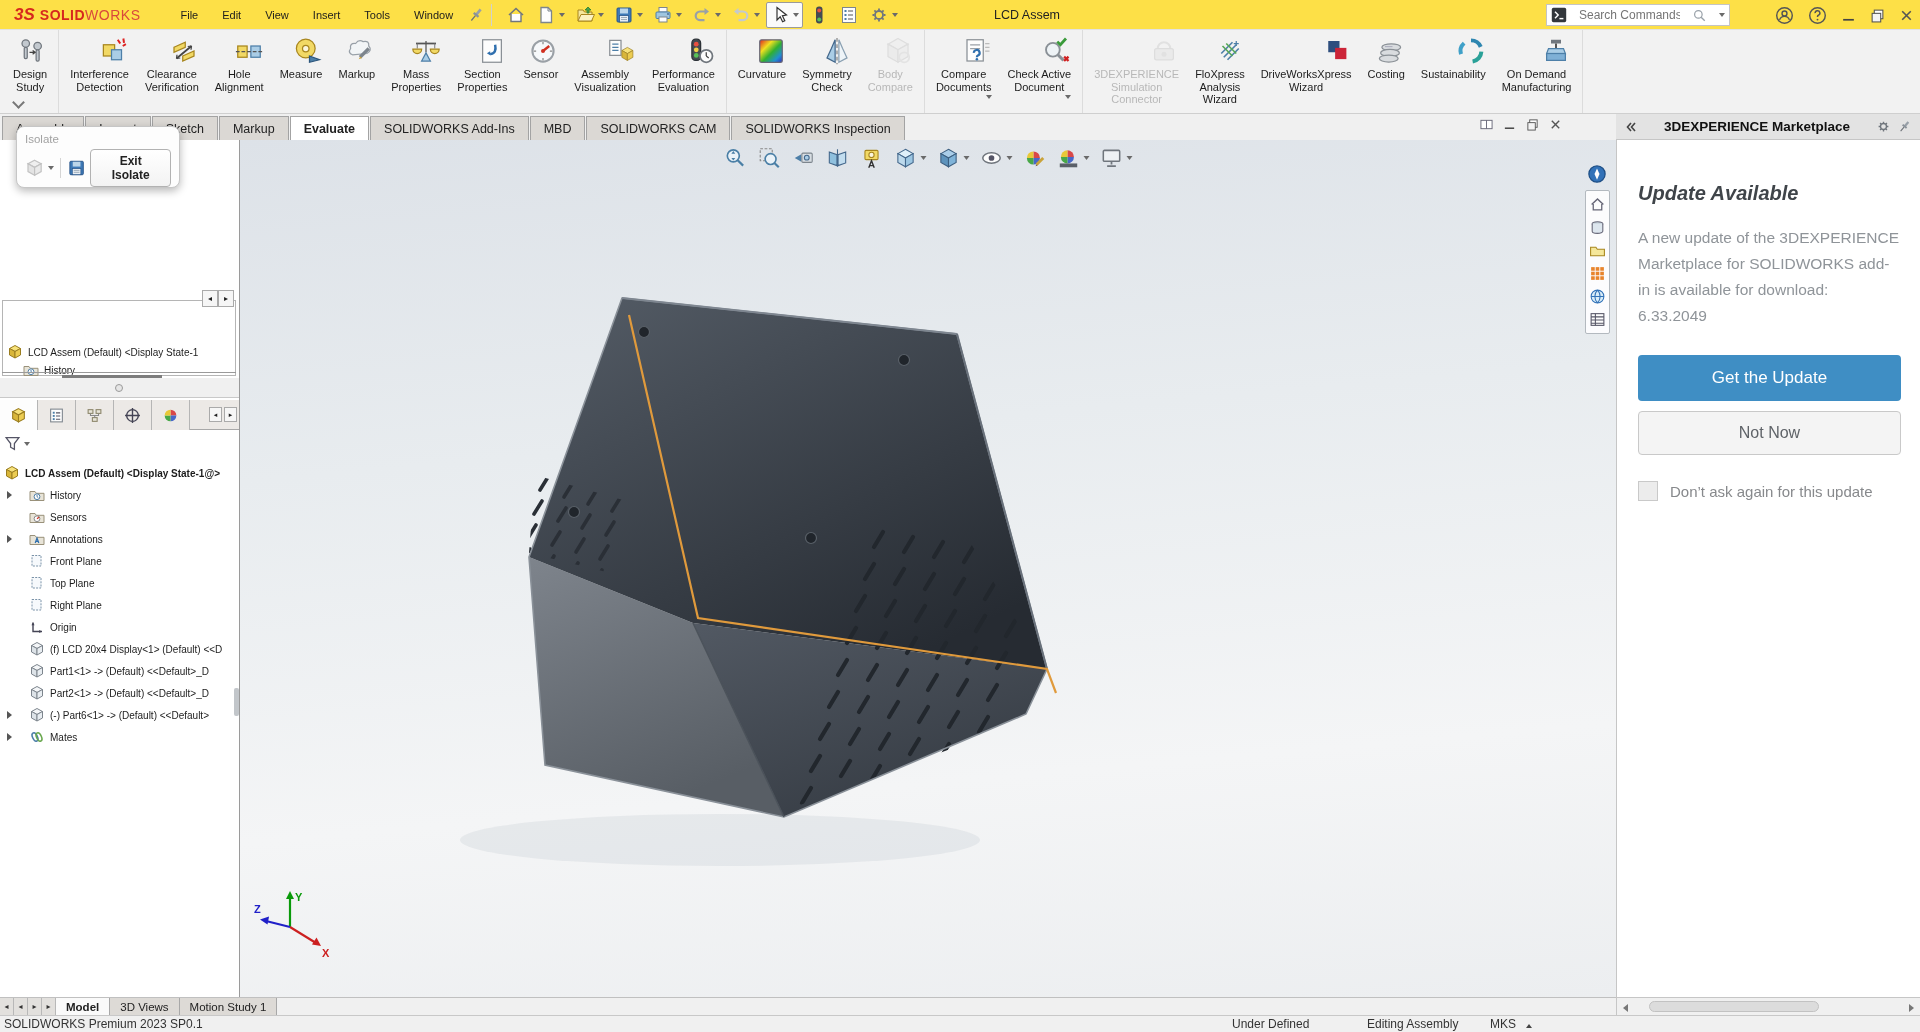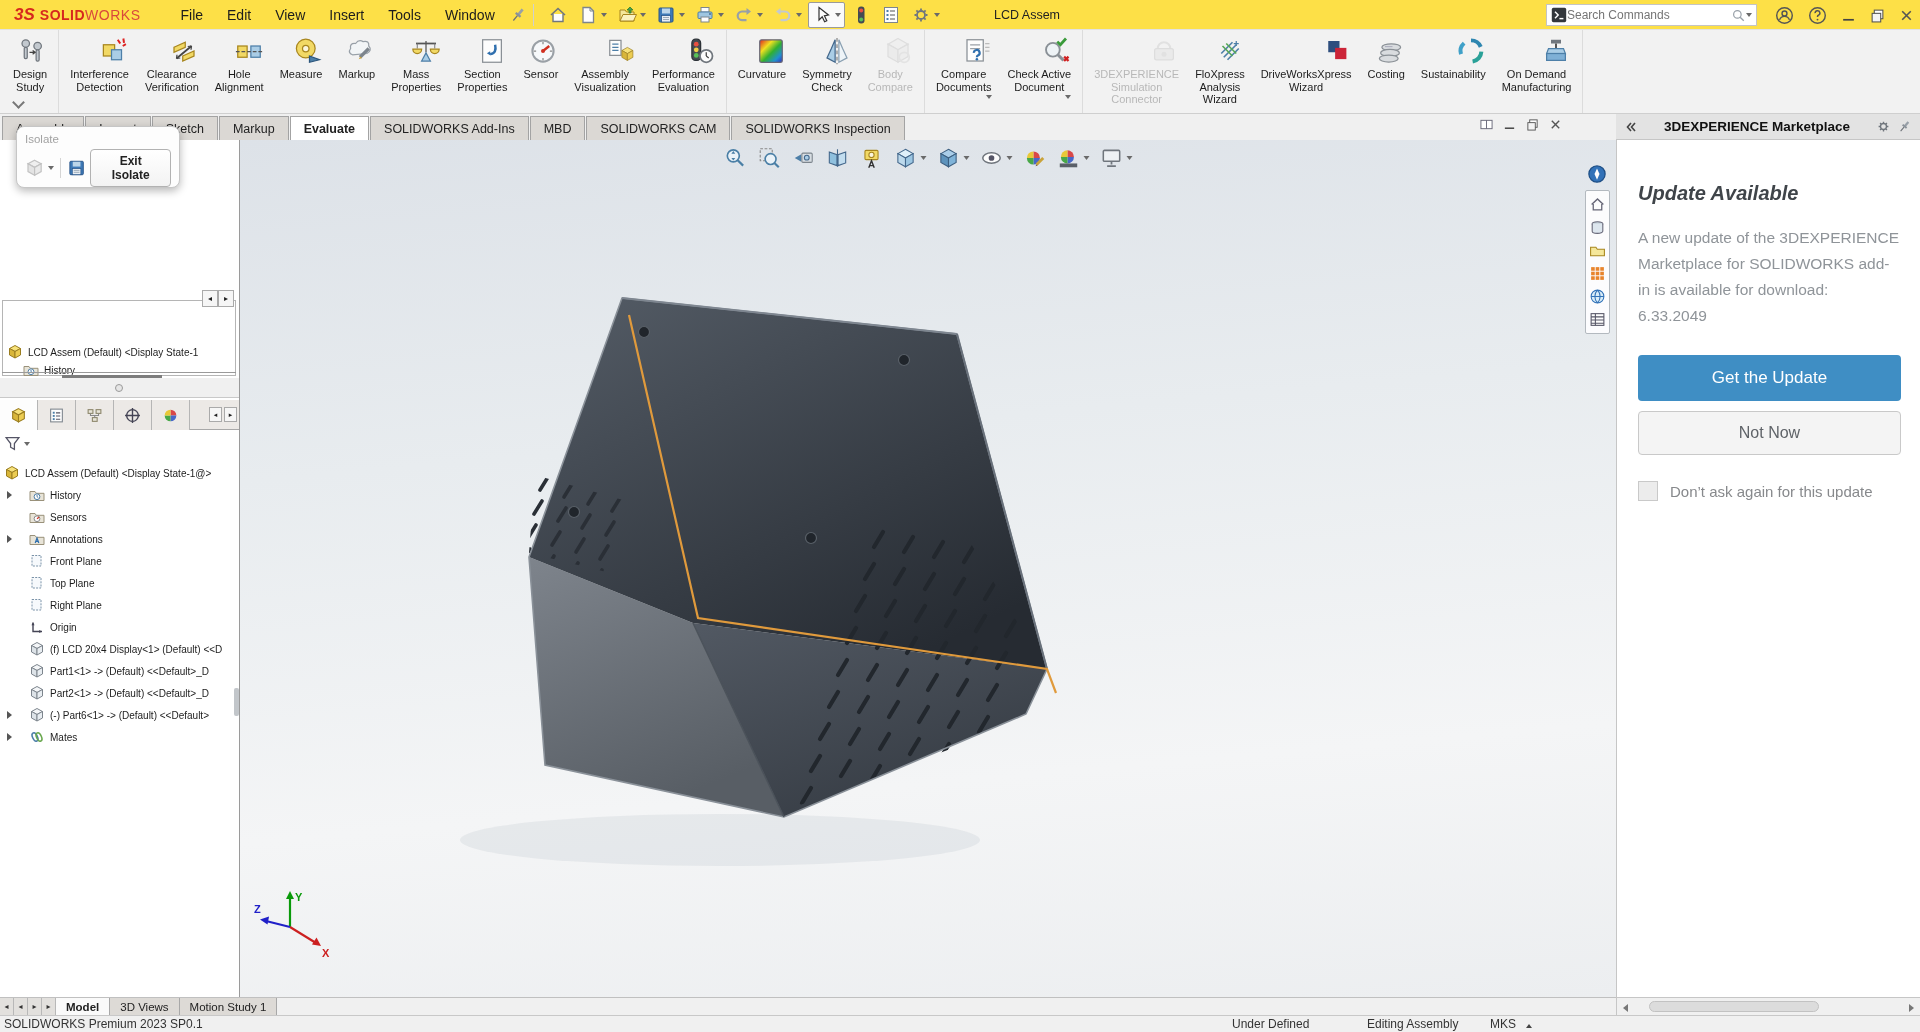--- a/index.html
+++ b/index.html
@@ -8,27 +8,27 @@
   .ic{display:block;}
   .abs{position:absolute;}
   .dd{width:0;height:0;border-left:3.5px solid transparent;border-right:3.5px solid transparent;border-top:4px solid #6a6a6a;display:inline-block;flex:none;}
   
   #titlebar{position:absolute;left:0;top:0;width:1920px;height:30px;background:#fde047;display:flex;align-items:center;border-bottom:1px solid #e2e2e2;}
   #brand{display:flex;align-items:baseline;margin-left:14px;white-space:nowrap;}
   #brand .mark{color:#d6281e;font-weight:bold;font-style:italic;font-size:17px;margin-right:5px;}
   #brand .nb{color:#d6281e;font-weight:bold;font-size:14px;letter-spacing:.5px;}
   #brand .nl{color:#d9483c;font-size:14px;letter-spacing:.5px;}
   #menubar{display:flex;margin-left:28px;}
-  .menu-item{font-size:14px;padding:0 12px;height:23px;display:flex;align-items:center;cursor:default;}
+  .menu-item{font-size:11px;padding:0 12px;height:23px;display:flex;align-items:center;cursor:default;}
   .tsep{width:1px;height:22px;background:#d0d0d0;margin:0 6px;}
   #quicktools{display:flex;align-items:center;gap:2px;margin-left:4px;}
   .qtool{display:flex;align-items:center;gap:3px;padding:2px 3px;border:1px solid transparent;border-radius:2px;}
   .qtool.active{border-color:#9a9a9a;background:#fafafa;}
   #doc-title{position:absolute;left:1027px;top:0;height:30px;transform:translateX(-50%);display:flex;align-items:center;font-size:12.5px;color:#222;}
-  #searchbox{position:absolute;left:1546px;top:4px;width:211px;height:22px;background:#fff;border:1px solid #c4c4c4;display:flex;align-items:center;padding:0 4px;gap:0;}
+  #searchbox{position:absolute;left:1546px;top:4px;width:184px;height:22px;background:#fff;border:1px solid #c4c4c4;display:flex;align-items:center;padding:0 4px;gap:12px;}
   #searchbox input{border:none;outline:none;flex:1;font-size:12px;color:#444;font-family:inherit;background:transparent;min-width:0;}
   #tb-right{position:absolute;right:6px;top:0;height:30px;display:flex;align-items:center;gap:14px;}
   
   #ribbon{position:absolute;left:0;top:30px;width:1920px;height:84px;background:#f2f2f2;border-bottom:1px solid #cfcfcf;display:flex;align-items:stretch;padding-left:2px;}
   .rgroup{display:flex;align-items:stretch;border-right:1px solid #dcdcdc;padding:0 3px;}
   .ritem{display:flex;flex-direction:column;align-items:flex-end;padding:5px 7px 1px;gap:2px;border:1px solid transparent;border-radius:2px;}
   .rlabel{font-size:11px;line-height:12.5px;text-align:center;white-space:pre-line;color:#1c1c1c;max-width:104px;}
   .ritem.disabled .rlabel{color:#b8b8b8;}
   .ritem.disabled svg{opacity:.38;filter:grayscale(1);}
   #ribbon-expander{position:absolute;left:14px;top:98px;width:9px;height:9px;border-right:2px solid #777;border-bottom:2px solid #777;transform:rotate(45deg);}
@@ -907,21 +907,21 @@
         <div class="sarrow" style="width: 13px; height: 15px; font-size: 7px;">▸</div>
       </div>
     </div>
   <div id="filter-row">
     <svg class="ic" width="17" height="17">
         <use href="#sym-funnel"></use>
       </svg>
     <span class="dd"></span>
   </div>
   <div id="tree">
-    <div class="trow" style="padding-left:4px;">
+    <div class="trow" style="padding-left:4px;font-weight:bold;">
       <svg class="ic" width="16" height="16">
           <use href="#sym-assembly-cube"></use>
         </svg>
       <span>LCD Assem (Default) &lt;Display State-1@&gt;</span>
     </div>
     <div id="tree-items">
         <div class="trow">
           <span class="exp"></span>
           <span class="tree-ind"></span>
           <svg class="ic" width="16" height="16">

